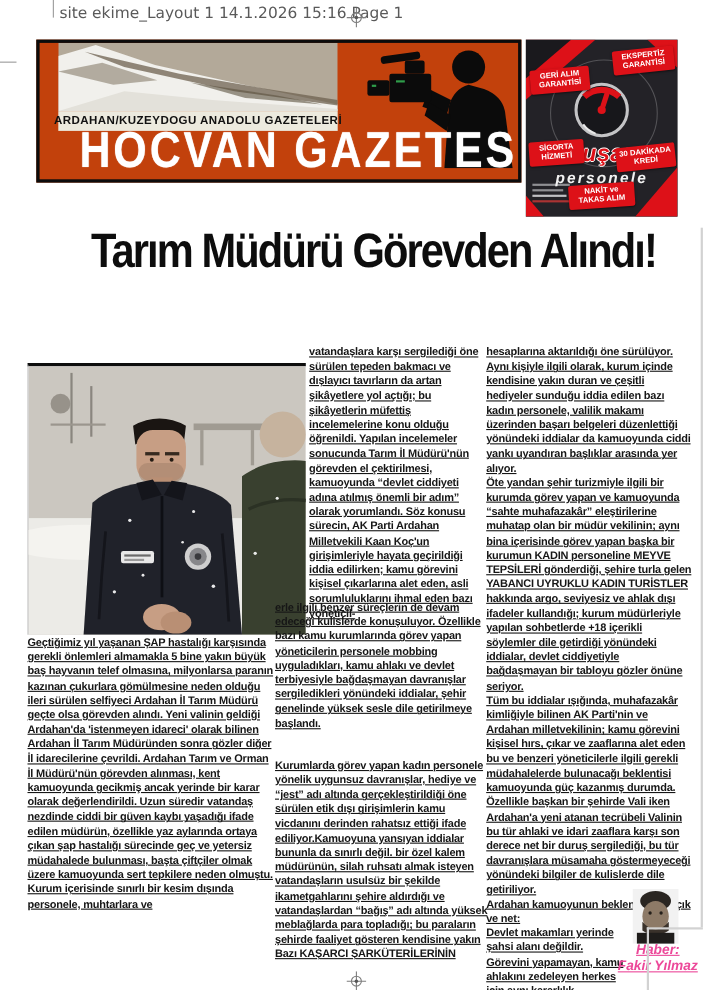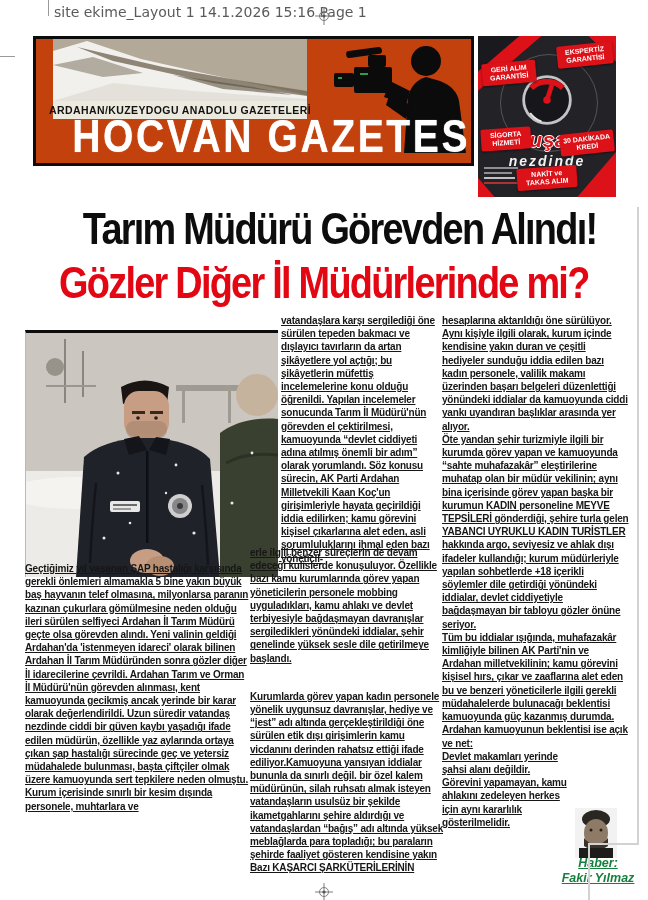--- a/index.html
+++ b/index.html
@@ -64,31 +64,31 @@
   #headline2{top:258px;}
   .headline span{display:inline-block;transform:scaleX(.86);transform-origin:center;
      font-size:44px;line-height:50px;font-weight:bold;letter-spacing:-2px;white-space:nowrap;}
   #headline1 span{color:#0d0d0d;}
   #headline2 span{color:#e30613;}
 
   
   .bodytext{font-size:10px;line-height:13.2px;font-weight:bold;color:#161616;
      letter-spacing:-.2px;text-align:left;}
   .bodytext p{margin:0;text-decoration:underline;}
-  #col1{left:25px;top:562px;width:225px;}
+  #col1{left:25px;top:578px;width:225px;}
   #col2-top{left:281px;top:314px;width:158px;}
   #col2-bottom{left:250px;top:546px;width:196px;}
   #col2-bottom p + p{margin-top:25px;}
   #col3{left:442px;top:314px;width:187px;}
   #col3 .narrow{width:128px;}
   #main-photo{left:25px;top:330px;width:252px;height:244px;border-top:3px solid #0d0d0d;
      border-left:1px solid #b9b9b9;box-sizing:content-box;}
   #byline-photo{left:575px;top:808px;width:42px;height:50px;}
   #byline{left:548px;top:856px;width:100px;text-align:center;font-size:12.5px;line-height:15px;
-     font-weight:bold;font-style:italic;color:#15803d;}
+     font-weight:bold;font-style:italic;color:#ec4899;}
   #byline span{display:block;text-decoration:underline;}
 
   
   #edge-v1{left:637px;top:207px;width:2px;height:636px;background:#d2d2d2;}
   #edge-h1{left:588px;top:843px;width:51px;height:2px;background:#d2d2d2;}
   #edge-v2{left:588px;top:843px;width:2px;height:57px;background:#d2d2d2;}
 </style>
 </head>
 <body>
 
@@ -155,38 +155,35 @@
     <div class="abs" id="ad-ring"></div>
     <svg class="abs" id="ad-gauge" viewBox="0 0 60 60">
       <circle cx="30" cy="30" r="25" fill="#17171b" stroke="#c4c4c6" stroke-width="3"></circle>
       <path d="M13 17 A25 25 0 0 1 47 17" stroke="#dd1118" stroke-width="6" fill="none"></path>
       <rect x="27.5" y="12" width="5" height="21" rx="2" fill="#dd1118" transform="rotate(18 30 30)"></rect>
       <circle cx="30" cy="30" r="4" fill="#dd1118"></circle>
       <path d="M12 44 A25 25 0 0 0 24 53" stroke="#e8e8e8" stroke-width="2" fill="none"></path>
     </svg>
     <div class="abs" id="ad-brand">
       <span class="brand">Ruşan</span>
-      <span class="brand-sub">nezdinde</span>
+      <span class="brand-sub">personele</span>
     </div>
     <div class="badge" id="badge-ekspertiz">EKSPERTİZ GARANTİSİ</div>
     <div class="badge" id="badge-gerialim">GERİ ALIM GARANTİSİ</div>
     <div class="badge" id="badge-sigorta">SİGORTA HİZMETİ</div>
     <div class="badge" id="badge-kredi">30 DAKİKADA KREDİ</div>
     <div class="badge" id="badge-nakit">NAKİT ve TAKAS ALIM</div>
     <div class="ad-line" style="left:6px;bottom:28px;width:34px;"></div>
     <div class="ad-line" style="left:6px;bottom:23px;width:28px;"></div>
     <div class="ad-line" style="left:6px;bottom:18px;width:31px;background:#c0c0c4;"></div>
     <div class="ad-line" style="left:6px;bottom:13px;width:36px;background:#a33;"></div>
   </div>
 
   <div class="abs headline" id="headline1">
     <span>Tarım Müdürü Görevden Alındı!</span>
-  </div>
-  <div class="abs headline" id="headline2">
-    <span>Gözler Diğer İl Müdürlerinde mi?</span>
   </div>
 
   <svg class="abs" id="main-photo" viewBox="0 0 252 244" preserveAspectRatio="none">
     <rect width="252" height="244" fill="#cbc7c0"></rect>
     <rect y="138" width="252" height="106" fill="#ecebe7"></rect>
     <ellipse cx="50" cy="160" rx="70" ry="16" fill="#f4f3ef"></ellipse>
 
     <rect x="38" y="6" width="2" height="64" fill="#8a867f"></rect>
     <circle cx="29" cy="34" r="9" fill="#97928a"></circle>
     <rect x="56" y="18" width="2" height="46" fill="#8a867f"></rect>
@@ -243,20 +240,21 @@
 
   <div class="abs bodytext" id="col2-bottom">
     <p>erle ilgili benzer süreçlerin de devam edeceği kulislerde konuşuluyor. Özellikle bazı kamu kurumlarında görev yapan yöneticilerin personele mobbing uyguladıkları, kamu ahlakı ve devlet terbiyesiyle bağdaşmayan davranışlar sergiledikleri yönündeki iddialar, şehir genelinde yüksek sesle dile getirilmeye başlandı.</p>
     <p>Kurumlarda görev yapan kadın personele yönelik uygunsuz davranışlar, hediye ve “jest” adı altında gerçekleştirildiği öne sürülen etik dışı girişimlerin kamu vicdanını derinden rahatsız ettiği ifade ediliyor.Kamuoyuna yansıyan iddialar bununla da sınırlı değil. bir özel kalem müdürünün, silah ruhsatı almak isteyen vatandaşların usulsüz bir şekilde ikametgahlarını şehire aldırdığı ve vatandaşlardan “bağış” adı altında yüksek meblağlarda para topladığı; bu paraların şehirde faaliyet gösteren kendisine yakın Bazı KAŞARCI ŞARKÜTERİLERİNİN</p>
   </div>
 
   <div class="abs bodytext" id="col3">
     <p>hesaplarına aktarıldığı öne sürülüyor. Aynı kişiyle ilgili olarak, kurum içinde kendisine yakın duran ve çeşitli hediyeler sunduğu iddia edilen bazı kadın personele, valilik makamı üzerinden başarı belgeleri düzenlettiği yönündeki iddialar da kamuoyunda ciddi yankı uyandıran başlıklar arasında yer alıyor.</p>
     <p>Öte yandan şehir turizmiyle ilgili bir kurumda görev yapan ve kamuoyunda “sahte muhafazakâr” eleştirilerine muhatap olan bir müdür vekilinin; aynı bina içerisinde görev yapan başka bir kurumun KADIN personeline MEYVE TEPSİLERİ gönderdiği, şehire turla gelen YABANCI UYRUKLU KADIN TURİSTLER hakkında argo, seviyesiz ve ahlak dışı ifadeler kullandığı; kurum müdürleriyle yapılan sohbetlerde +18 içerikli söylemler dile getirdiği yönündeki iddialar, devlet ciddiyetiyle bağdaşmayan bir tabloyu gözler önüne seriyor.</p>
     <p>Tüm bu iddialar ışığında, muhafazakâr kimliğiyle bilinen AK Parti'nin ve Ardahan milletvekilinin; kamu görevini kişisel hırs, çıkar ve zaaflarına alet eden bu ve benzeri yöneticilerle ilgili gerekli müdahalelerde bulunacağı beklentisi kamuoyunda güç kazanmış durumda.</p>
+    <p>Özellikle başkan bir şehirde Vali iken Ardahan'a yeni atanan tecrübeli Valinin bu tür ahlaki ve idari zaaflara karşı son derece net bir duruş sergilediği, bu tür davranışlara müsamaha göstermeyeceği yönündeki bilgiler de kulislerde dile getiriliyor.</p>
     <p>Ardahan kamuoyunun beklentisi ise açık ve net:</p>
     <p class="narrow">Devlet makamları yerinde şahsi alanı değildir.</p>
     <p class="narrow">Görevini yapamayan, kamu ahlakını zedeleyen herkes için aynı kararlılık gösterilmelidir.</p>
   </div>
 
   <svg class="abs" id="byline-photo" viewBox="0 0 42 50">
     <rect width="42" height="50" fill="#f2f2f2"></rect>
     <ellipse cx="21" cy="11" rx="14" ry="9" fill="#2a2622"></ellipse>
     <ellipse cx="21" cy="25" rx="12" ry="14" fill="#8d7a67"></ellipse>
     <path d="M9,30 Q21,44 33,30 L33,38 Q21,46 9,38 Z" fill="#3a322b"></path>

